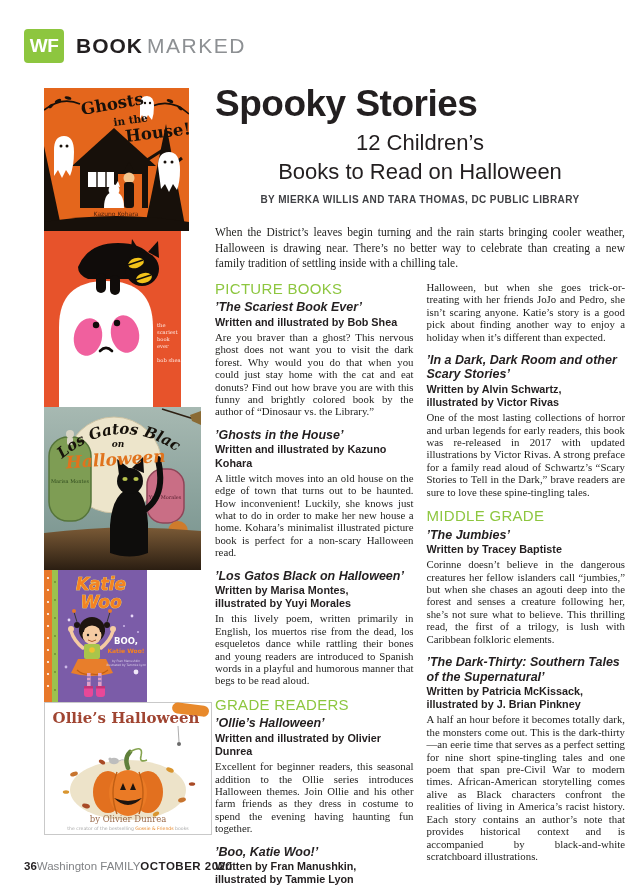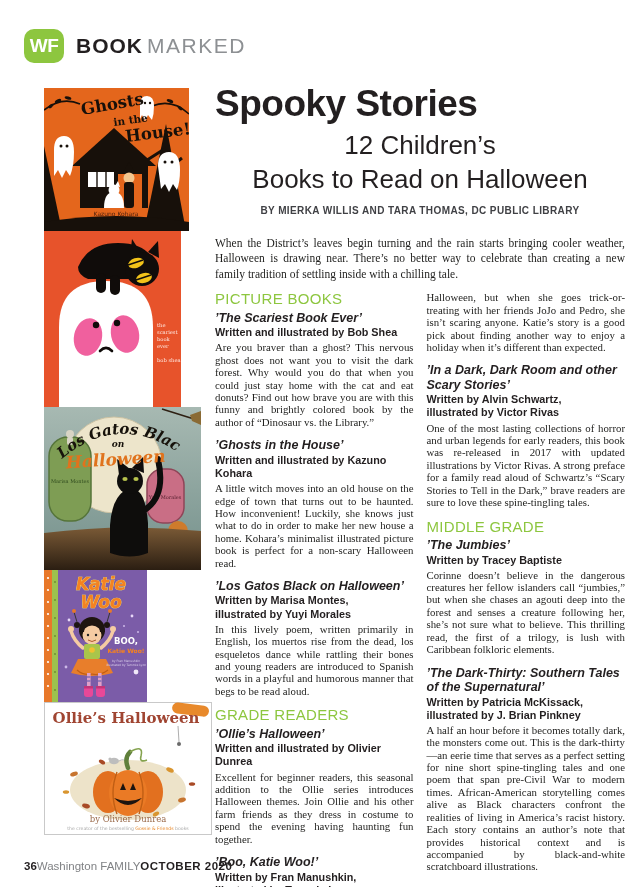--- a/index.html
+++ b/index.html
@@ -4,40 +4,40 @@
 <style>
   html,body { margin:0; padding:0; background:#e9e9e9; }
   .page {
     position:relative; width:639px; height:887px; margin:0 auto;
     background:#ffffff; overflow:hidden;
     font-family:"Liberation Sans", sans-serif; color:#231f20;
   }
   
   .masthead { position:absolute; left:24px; top:29px; display:flex; align-items:center; gap:12px; }
   .logo {
-    width:40px; height:34px; background:#8dc63f; border-radius:10px;
+    width:40px; height:34px; background:#8dc63f; border-radius:4px;
     color:#fff; font-weight:700; font-size:19px; letter-spacing:-0.5px;
     display:flex; align-items:center; justify-content:center;
   }
   .wordmark { font-size:21px; letter-spacing:1px; white-space:nowrap; }
   .wm-bold  { font-weight:700; color:#231f20; }
   .wm-light { font-weight:400; color:#8d9093; margin-left:4px; letter-spacing:1.5px; }
   
   .covers { position:absolute; left:44px; top:88px; width:168px; }
   .covers figure { margin:0; }
   .cover svg { display:block; width:100%; height:100%; }
   .c1 { width:145px; height:143px; margin-left:13px; }
   .c2 { width:137px; height:176px; margin:7px 0 0 18px; }
   .c3 { width:157px; height:163px; margin:7px 0 0 7px; }
   .c4 { width:168px; height:133px; margin:7px 0 0 0; }
   .c5 { width:103px; height:132px; margin:6px 0 0 38px; }
   
   .content { position:absolute; left:215px; top:86px; width:410px; }
   .title { margin:0 0 8px; text-align:left; font-size:37px; line-height:0.95; font-weight:700; letter-spacing:-0.5px; color:#231f20; }
-  .subtitle { text-align:center; font-size:26px; line-height:1.3; font-weight:400; color:#231f20; margin-bottom:8px; }
+  .subtitle { text-align:center; font-size:22px; line-height:1.3; font-weight:400; color:#231f20; margin-bottom:8px; }
   .byline { text-align:center; font-size:10px; font-weight:700; letter-spacing:0.4px; color:#404145; margin-bottom:20px; }
   .intro {
     margin:0 0 9px; font-family:"Liberation Serif", serif; font-size:11.5px;
     line-height:1.35; text-align:justify; color:#1e1e1c;
   }
   .cols { display:flex; gap:13px; }
   .col  { flex:1; min-width:0; }
   .section { margin:10px 0 3px; font-size:15px; line-height:1.1; font-weight:400; letter-spacing:0.3px; color:#8dc63f; }
   .section.first { margin-top:0; }
   .entry { margin-top:10px; }

